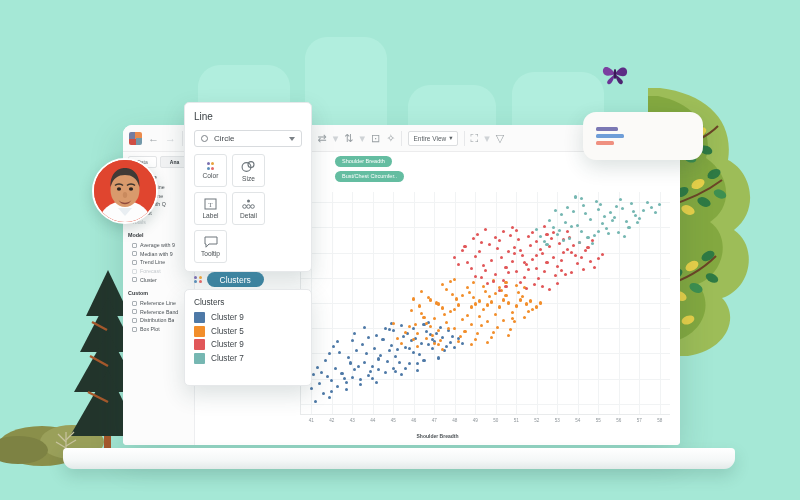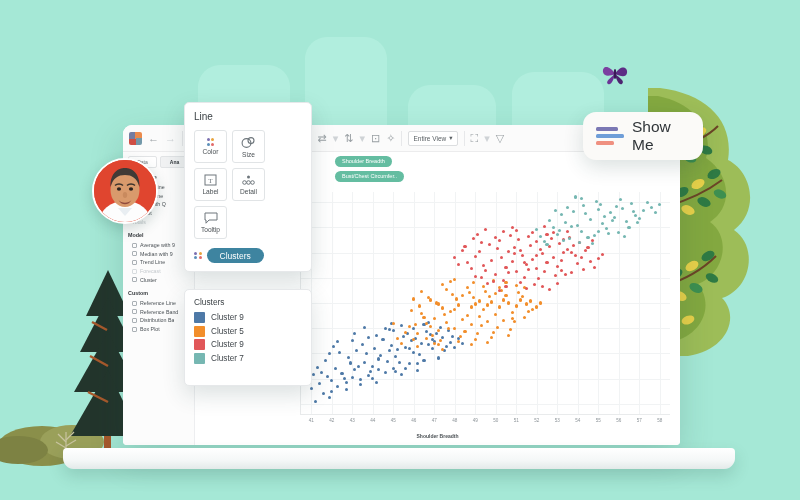--- a/index.html
+++ b/index.html
@@ -741,20 +741,25 @@
       <path d="M21 25.5 C23 23.6 27 23.6 29 25.5" stroke="#3a322c" stroke-width="1.5" fill="none"></path>
       <path d="M33 25.5 C35 23.6 39 23.6 41 25.5" stroke="#3a322c" stroke-width="1.5" fill="none"></path>
       <path d="M24.5 40 C27.5 43.6 34.5 43.6 37.5 40 C35 45.6 27 45.6 24.5 40 Z" fill="#8f4a3c"></path>
       <ellipse cx="31" cy="35" rx="2.2" ry="3" fill="#c98a5e"></ellipse>
     </svg>
   </div>
 
   <div class="marks">
     <div class="marks-t">Line</div>
 
+    <div class="marks-sel">
+      <span class="ring"></span>
+      <span>Circle</span>
+      <span class="caret"></span>
+    </div>
 
     <div class="mgrid">
       <div class="mbtn">
         <span class="dots4">
           <i style="background:#7b6fb0"></i>
             <i style="background:#e8a33d"></i>
           <i style="background:#5b8fb9"></i>
             <i style="background:#e26a6a"></i>
         </span>
         <span class="mbtn-lbl">Color</span>
@@ -820,16 +825,15 @@
       <span class="lg-lbl">Cluster 7</span>
     </div>
   </div>
 
   <div class="showme">
     <span class="sm-bars">
       <i style="width:22px; background:#7b78b4"></i>
       <i style="width:28px; background:#6f9ed8"></i>
       <i style="width:18px; background:#ef9080"></i>
     </span>
-    <span class="sm-txt">Show Me</span>
   </div>
 
 </div>
 
 </body></html>

